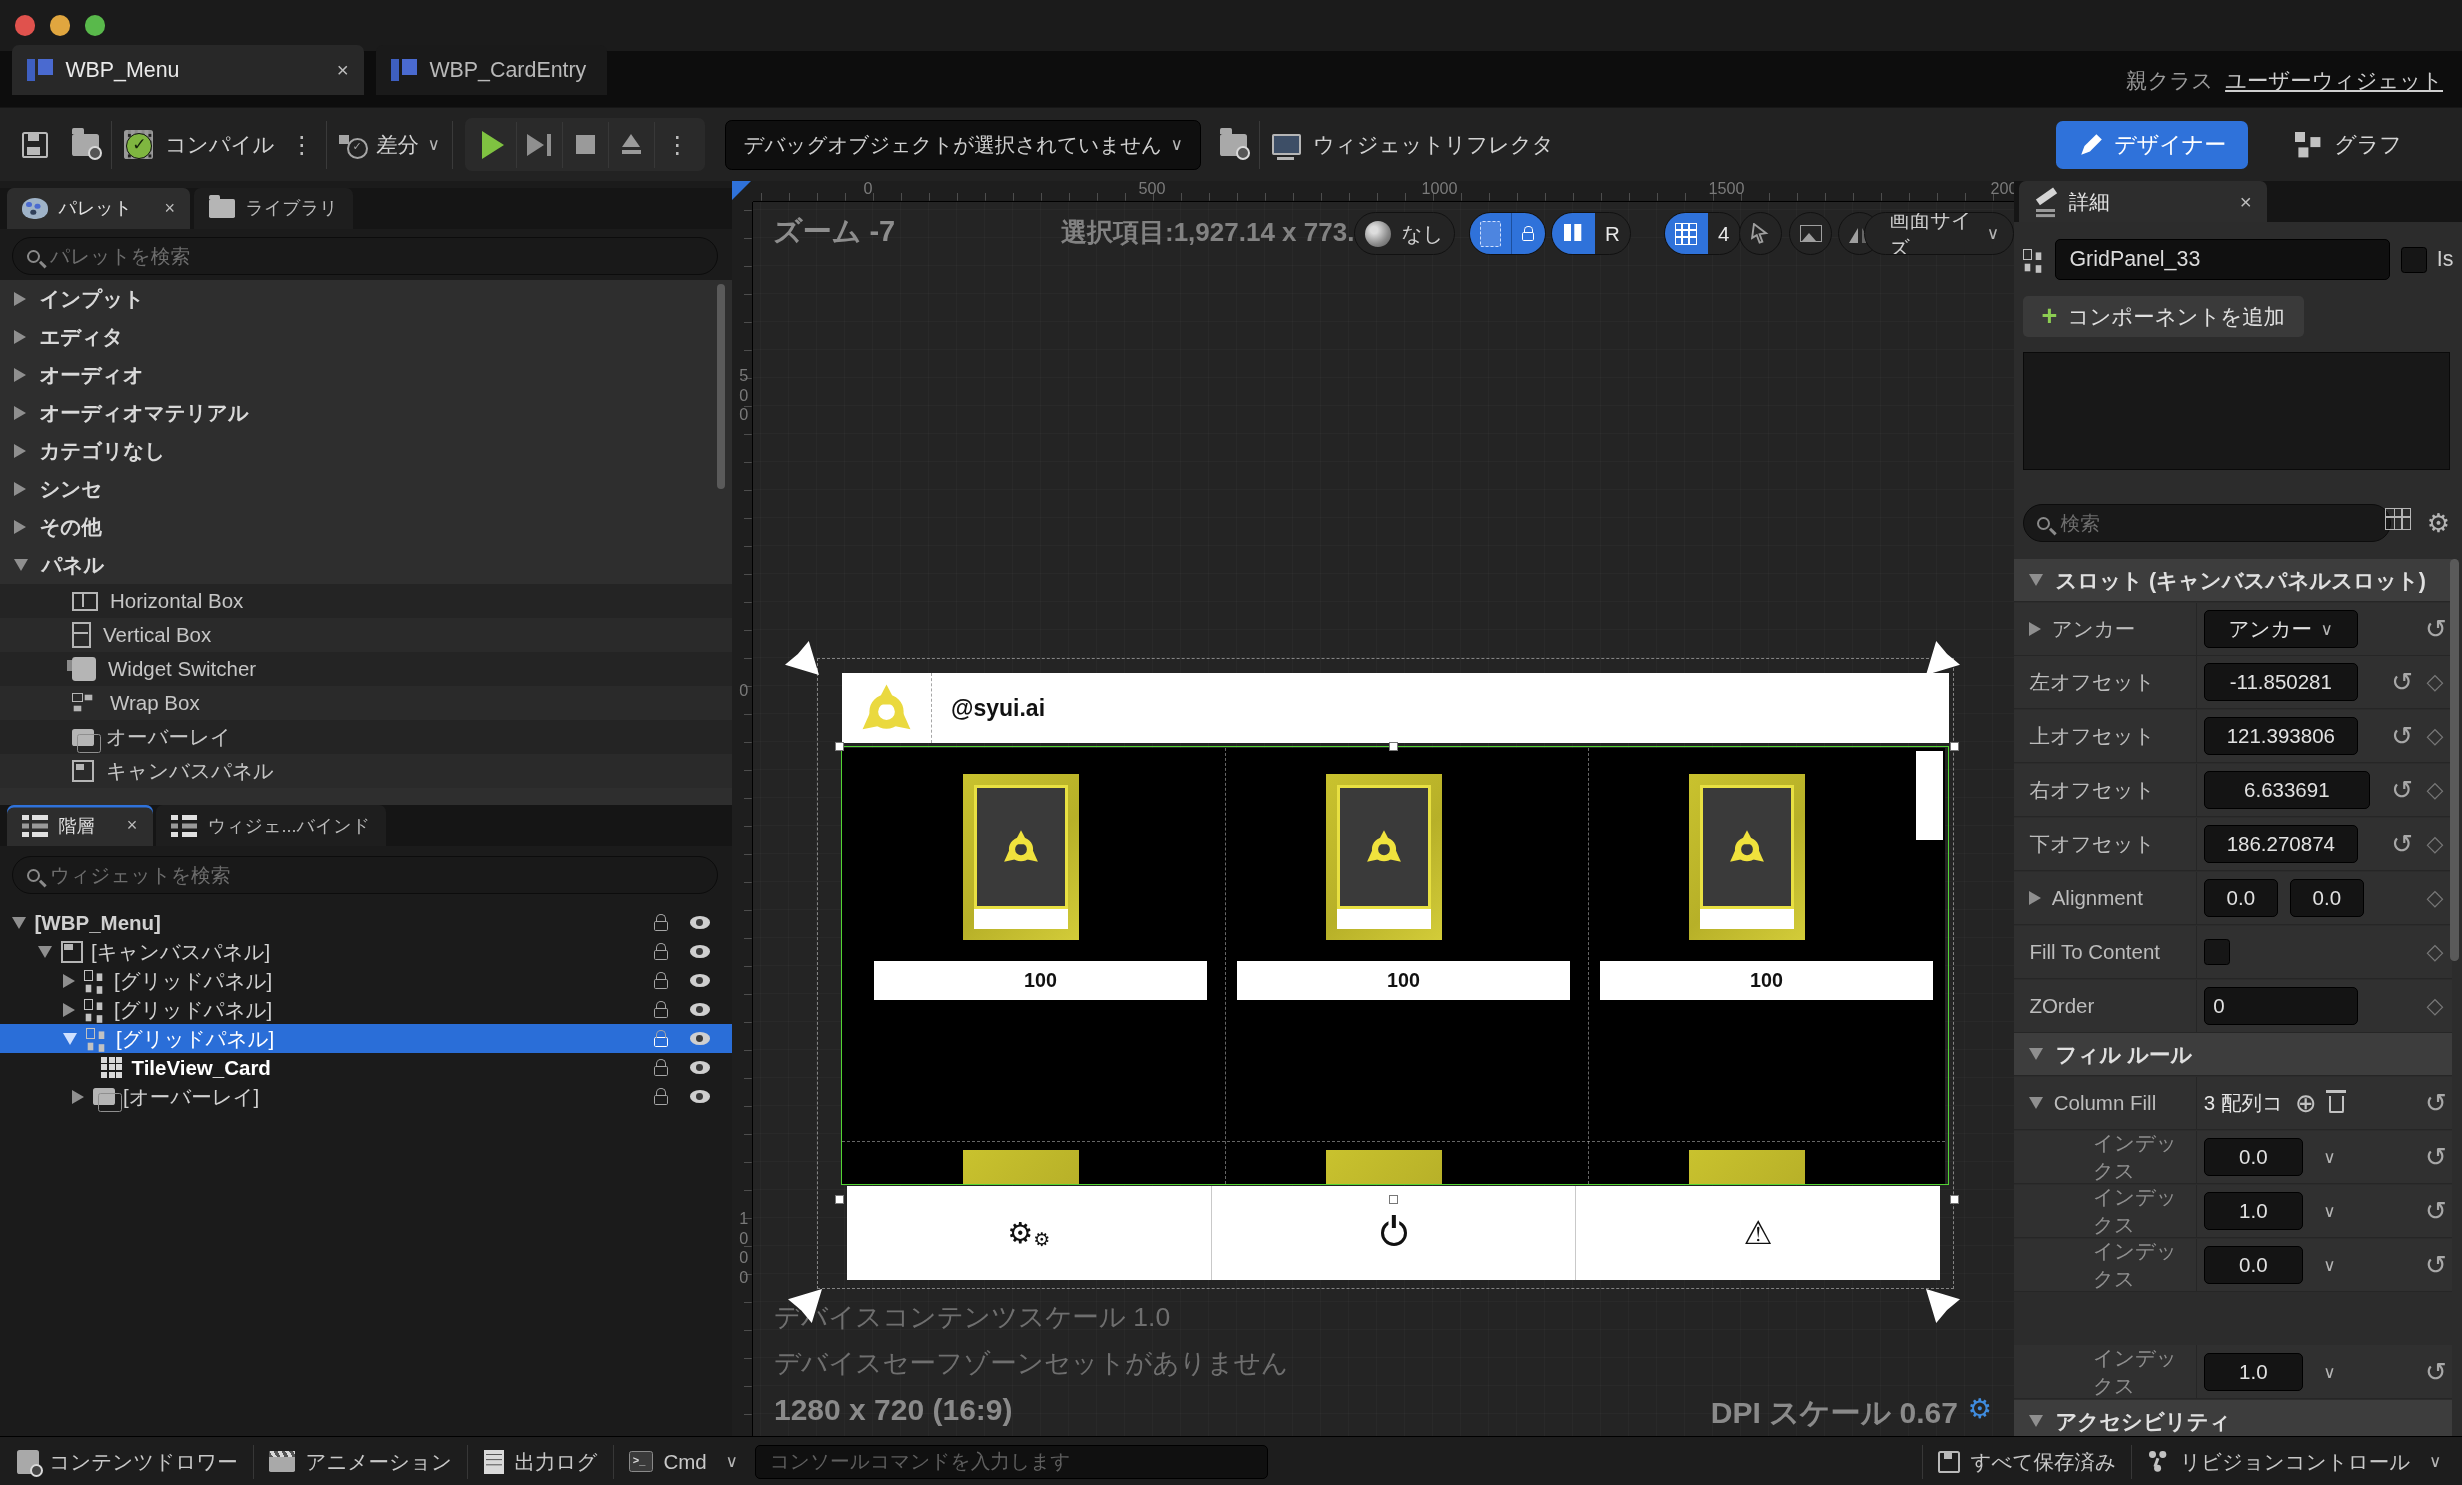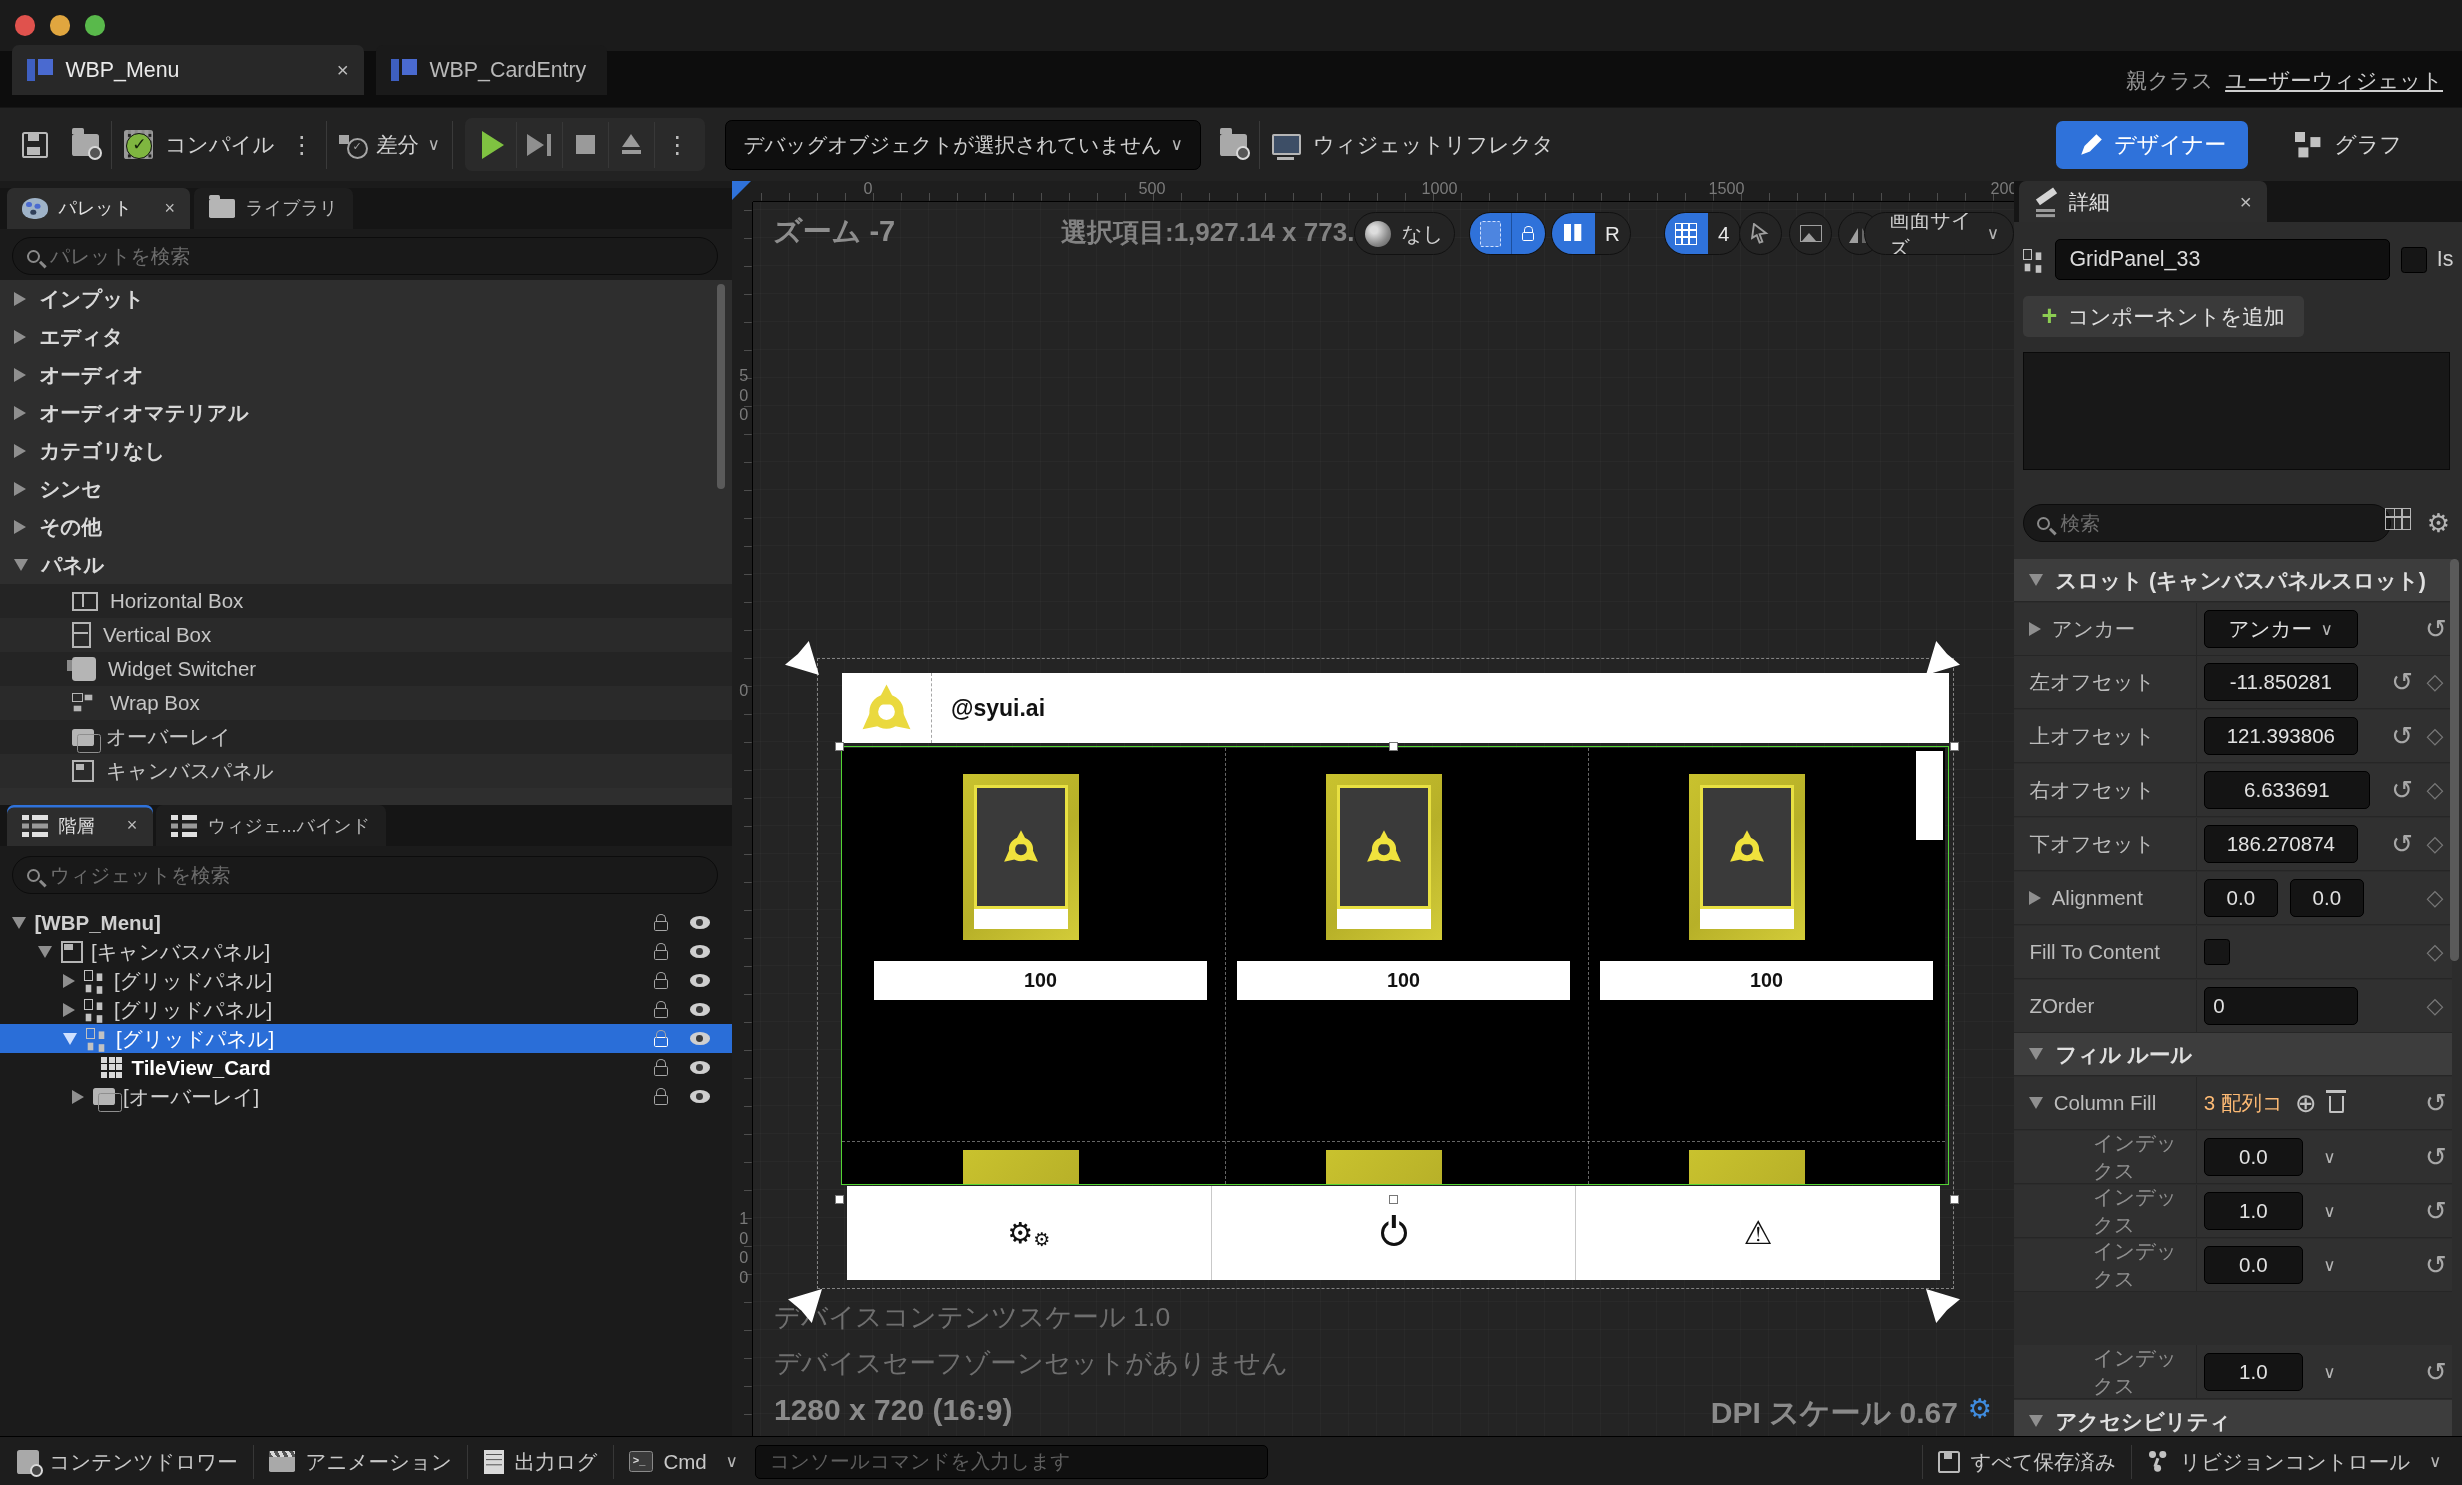--- a/index.html
+++ b/index.html
@@ -761,21 +761,21 @@
       <span class="exp-d"></span>
         <span>フィル ルール</span>
     </div>
 
     <div class="drow" style="top:896px">
       <div class="dlabel">
           <span class="exp-d"></span>
           <span>Column Fill</span>
         </div>
       <div class="dval">
-        <span style="color:#fdba74;font-size:20.5px">3 配列コ</span>
+        <span style="color:#e5e5e5;font-size:20.5px">3 配列コ</span>
         <span style="font-size:26px;color:#c2c2c2">⊕</span>
         <span class="i-trash"></span>
       </div>
       <div class="dright">
           <span class="dreset">↺</span>
         </div>
     </div>
     <div class="drow" style="top:950px">
       <div class="dlabel indent">
           <span>インデックス</span>

